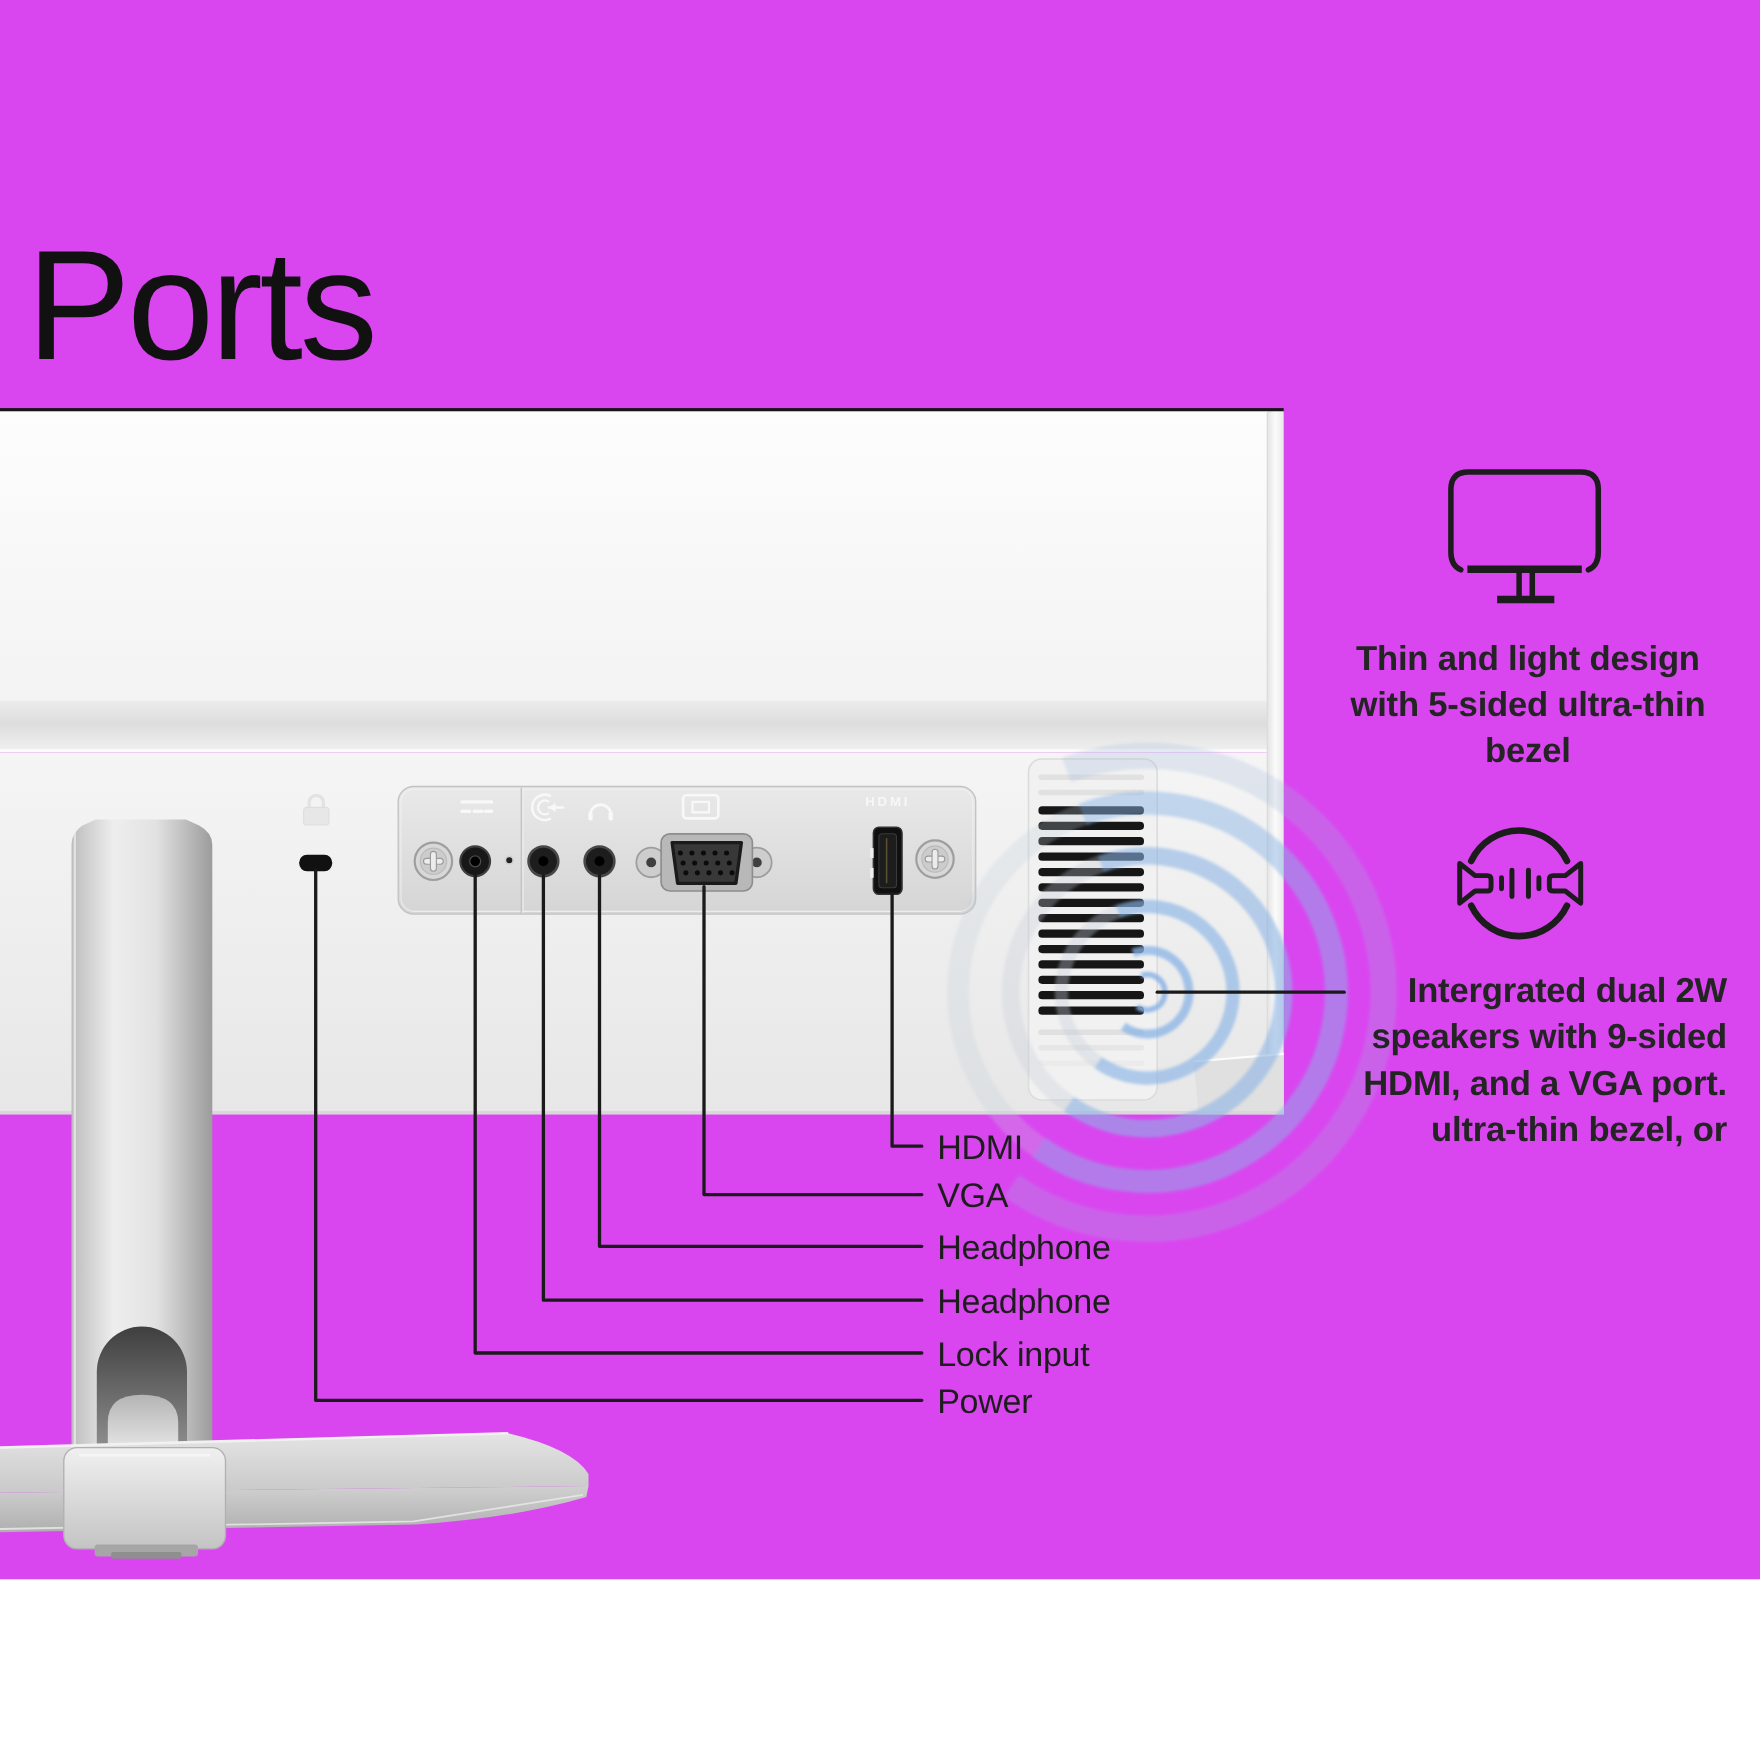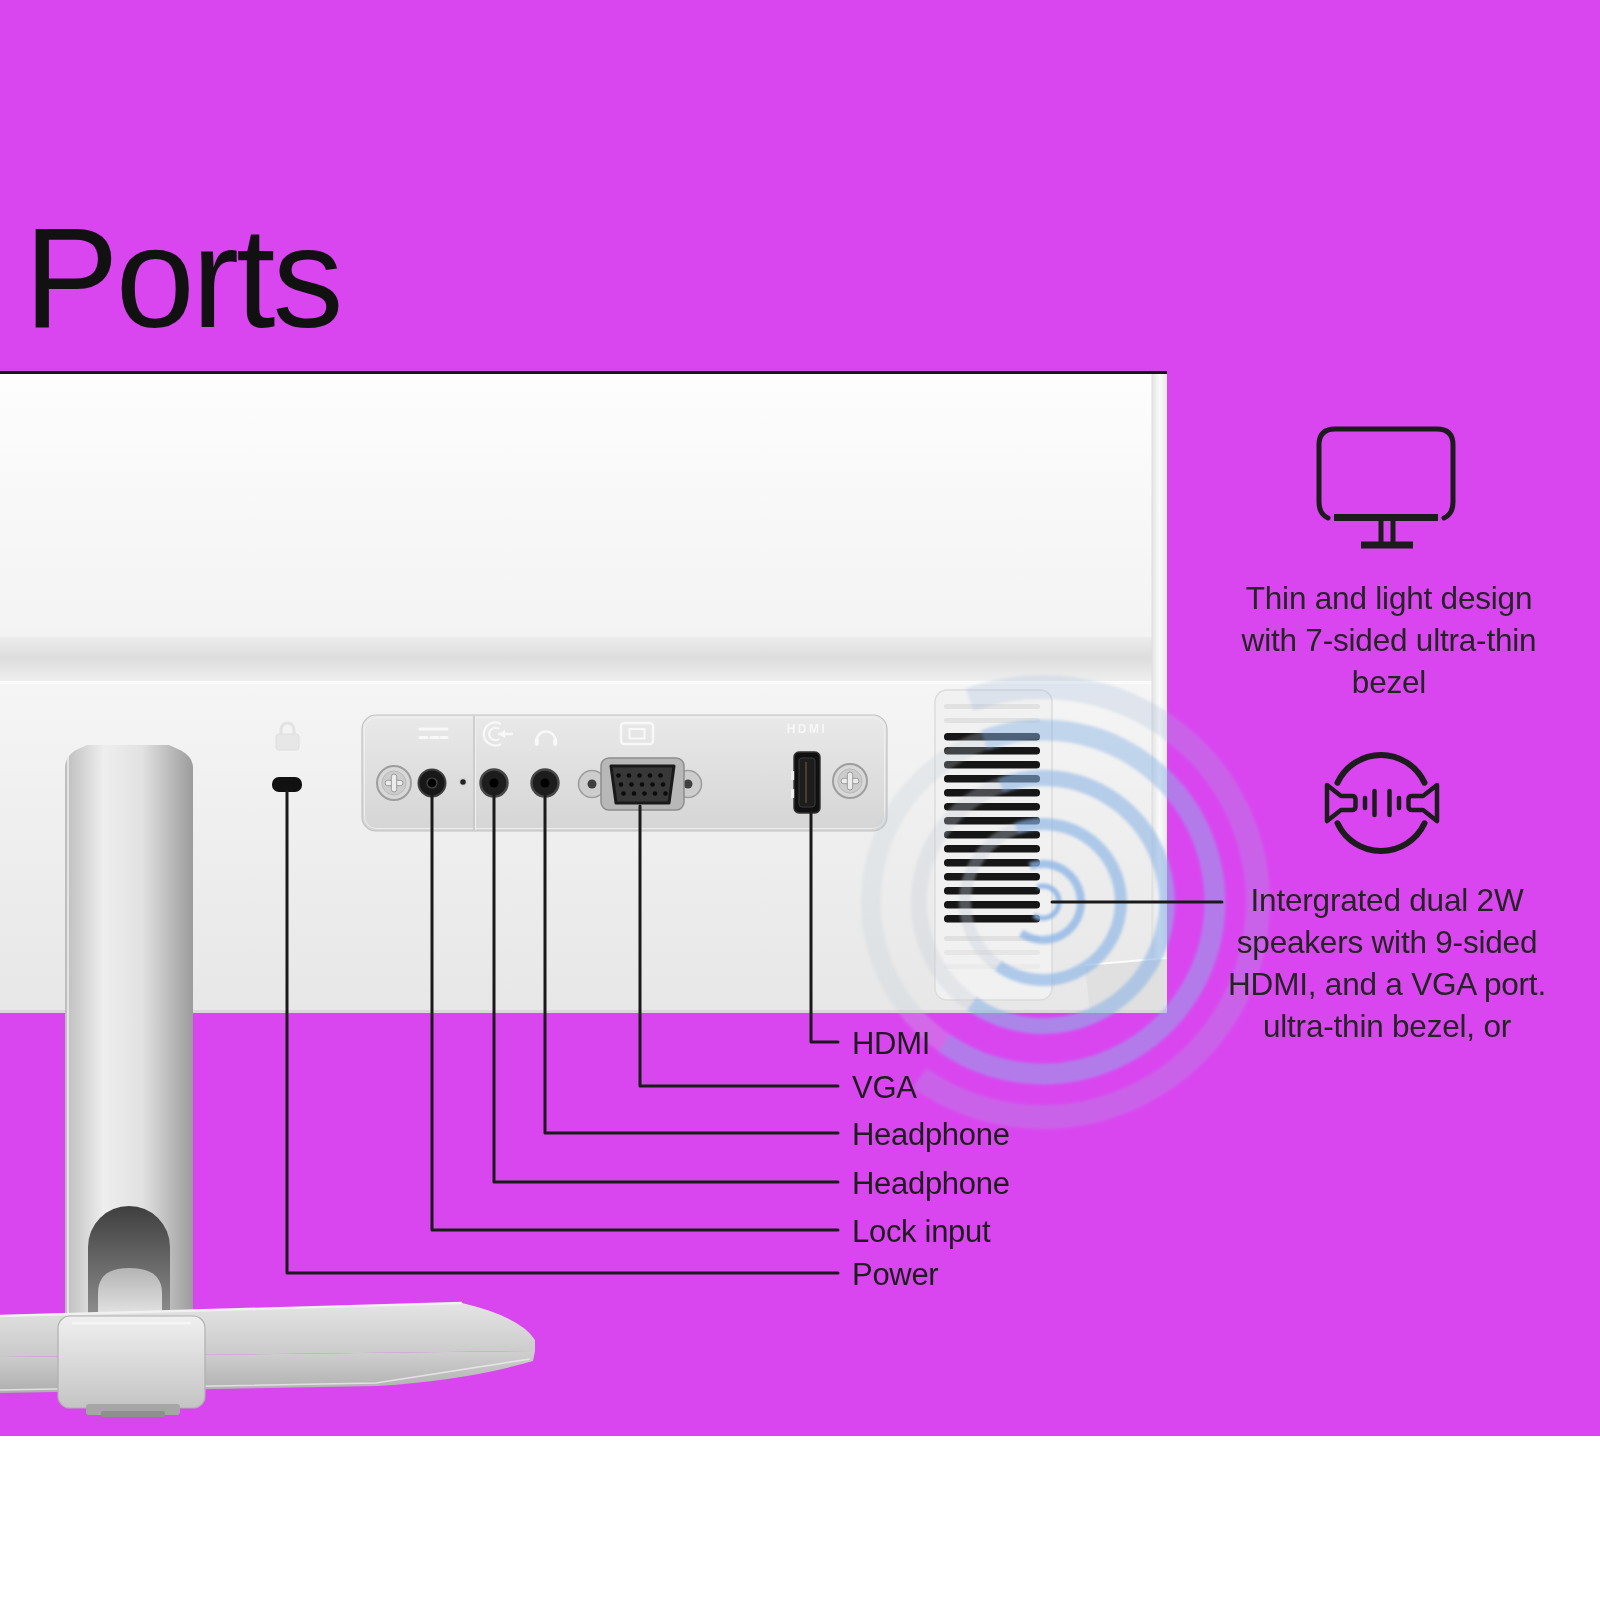--- a/index.html
+++ b/index.html
@@ -16,24 +16,24 @@
   .hdmi-print{
     position:absolute;left:778px;top:722px;width:58px;text-align:center;
     font-size:12px;font-weight:bold;letter-spacing:2.5px;color:#f7f7f7;
   }
   .port-label{
     position:absolute;left:852px;transform:translateY(-50%);
     font-size:31px;line-height:1;letter-spacing:-0.3px;color:#1d1d1d;white-space:nowrap;
   }
   .feature-text{
     position:absolute;font-size:31.5px;line-height:42px;color:#242424;
-    text-align:center;letter-spacing:-0.2px;
+    text-align:center;letter-spacing:-0.2px;font-weight:bold;
   }
   .f1-text{left:1208px;top:577px;width:362px;}
-  .f2-text{left:1204px;top:879px;width:366px;}
+  .f2-text{left:1204px;top:879px;width:366px;text-align:right;}
   .icon-box{position:absolute;}
 </style>
 </head>
 <body>
 
 <div class="stage">
 
   <div class="page-title">Ports</div>
   <div class="title-rule"></div>
 
@@ -286,21 +286,21 @@
     <svg width="145" height="130" viewBox="0 0 145 130" fill="none">
       <path d="M14,93 Q5,89 5,77 V20 Q5,4 21,4 H123 Q139,4 139,20 V77 Q139,89 130,93" stroke="#1c1c1c" stroke-width="5" stroke-linecap="round"></path>
       <line x1="20" y1="92.5" x2="124" y2="92.5" stroke="#1c1c1c" stroke-width="7"></line>
       <line x1="67" y1="95" x2="67" y2="118" stroke="#1c1c1c" stroke-width="5"></line>
       <line x1="79" y1="95" x2="79" y2="118" stroke="#1c1c1c" stroke-width="5"></line>
       <line x1="47" y1="120" x2="99" y2="120" stroke="#1c1c1c" stroke-width="7"></line>
     </svg>
   </div>
   <div class="feature-text f1-text">
     <div>Thin and light design</div>
-    <div>with 7-sided ultra-thin</div>
+    <div>with 5-sided ultra-thin</div>
     <div>bezel</div>
   </div>
 
   <div class="icon-box" style="left:1306px;top:745px">
     <svg width="152" height="120" viewBox="0 0 152 120" fill="none" stroke="#1c1c1c">
       <path d="M31.5,37.7 A48,48 0 0 1 118.5,37.7" stroke-width="6" stroke-linecap="round"></path>
       <path d="M118.5,78.3 A48,48 0 0 1 31.5,78.3" stroke-width="6" stroke-linecap="round"></path>
       <path d="M21,40 L35,51 L46,51 Q49.5,51 49.5,54.5 V61.5 Q49.5,65 46,65 L35,65 L21,76 Z" stroke-width="4.5" stroke-linejoin="round"></path>
       <path d="M131,40 L117,51 L106,51 Q102.5,51 102.5,54.5 V61.5 Q102.5,65 106,65 L117,65 L131,76 Z" stroke-width="4.5" stroke-linejoin="round"></path>
       <line x1="59" y1="53" x2="59" y2="63" stroke-width="4.5" stroke-linecap="round"></line>

